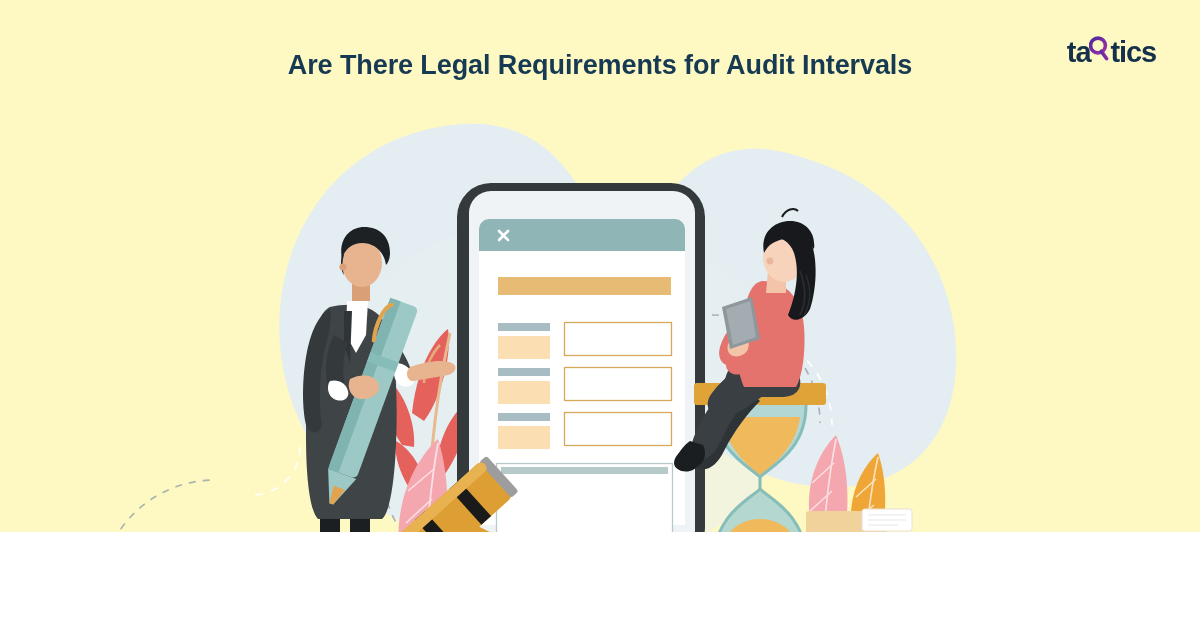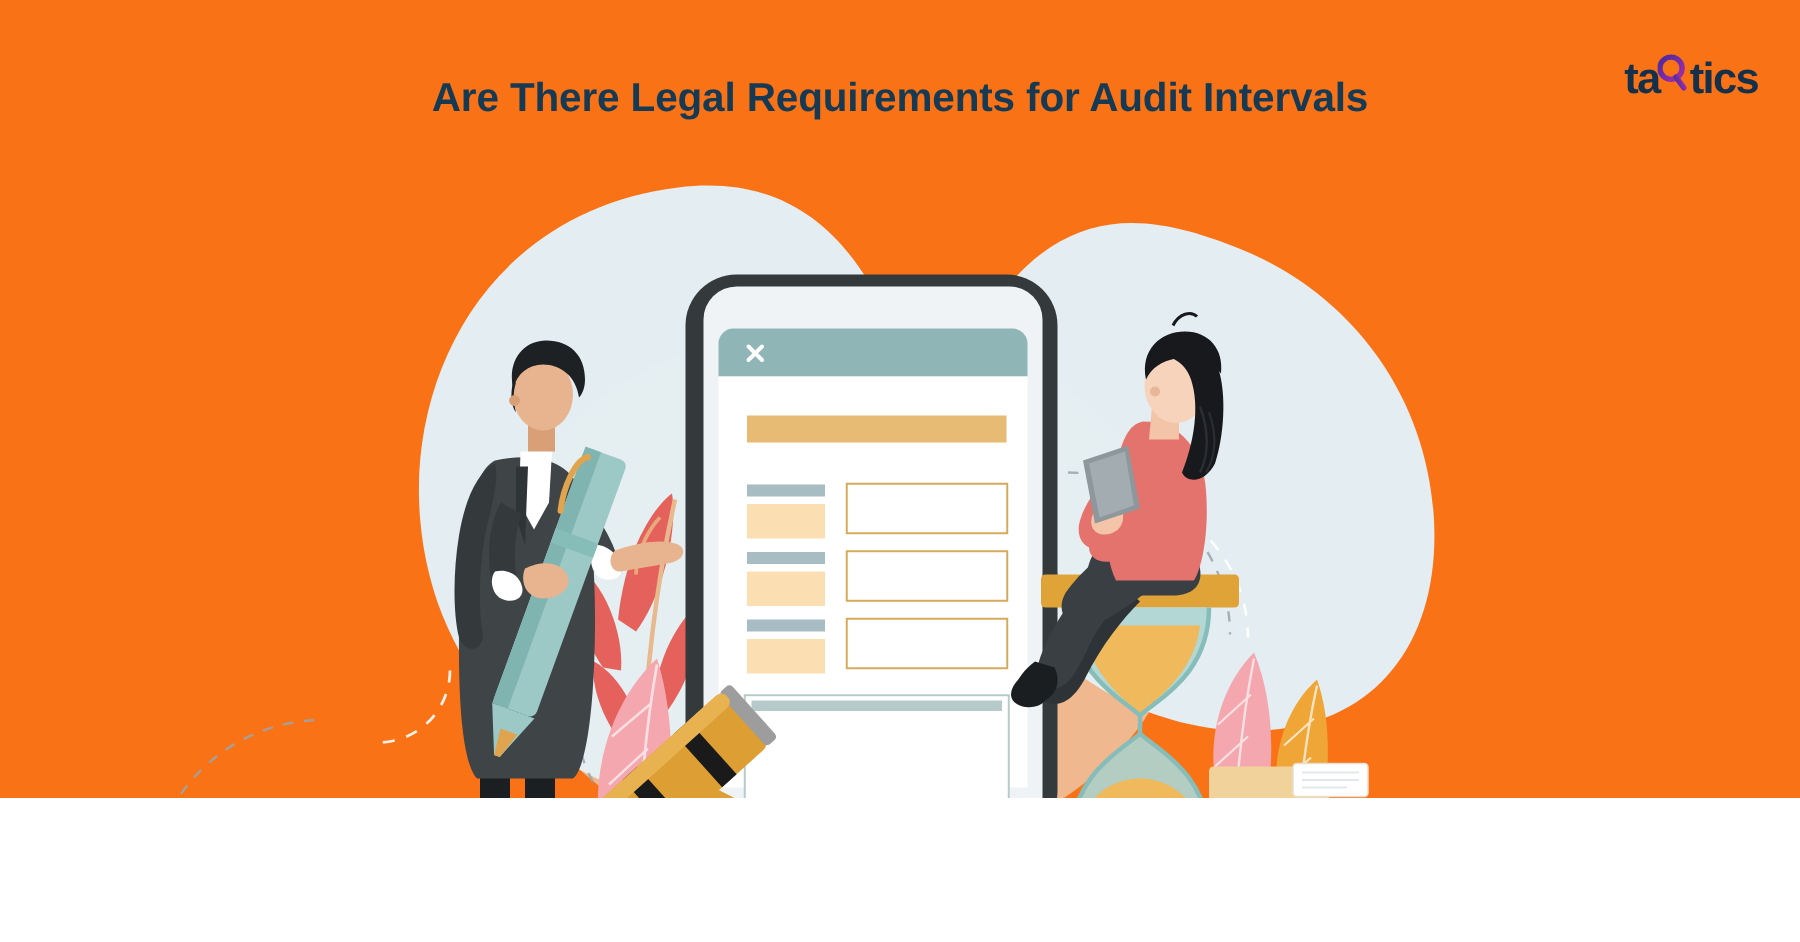--- a/index.html
+++ b/index.html
@@ -5,38 +5,38 @@
 <style>
   * { box-sizing: border-box; margin: 0; padding: 0; }
   html, body {
     width: 1200px; height: 628px;
     overflow: hidden;
     font-family: "Liberation Sans", sans-serif;
   }
   #banner {
     position: relative;
     width: 1200px; height: 532px;
-    background: #f97316;
+    background: #fef9c3;
     overflow: hidden;
   }
 
   
   #page-title {
     position: absolute;
     left: 0; right: 0; top: 50px;
     text-align: center;
     font-size: 27px;
     font-weight: 700;
     letter-spacing: -0.1px;
     color: #163A53;
     font-family: "Liberation Sans", sans-serif;
   }
   #brand-logo {
     position: absolute;
-    right: 28px; top: 33px;
+    right: 44px; top: 33px;
     font-size: 29px;
     font-weight: 700;
     color: #15304a;
     letter-spacing: -1.1px;
     line-height: 1;
     display: flex;
     align-items: baseline;
   }
   #brand-logo .q-mark {
     position: relative;

